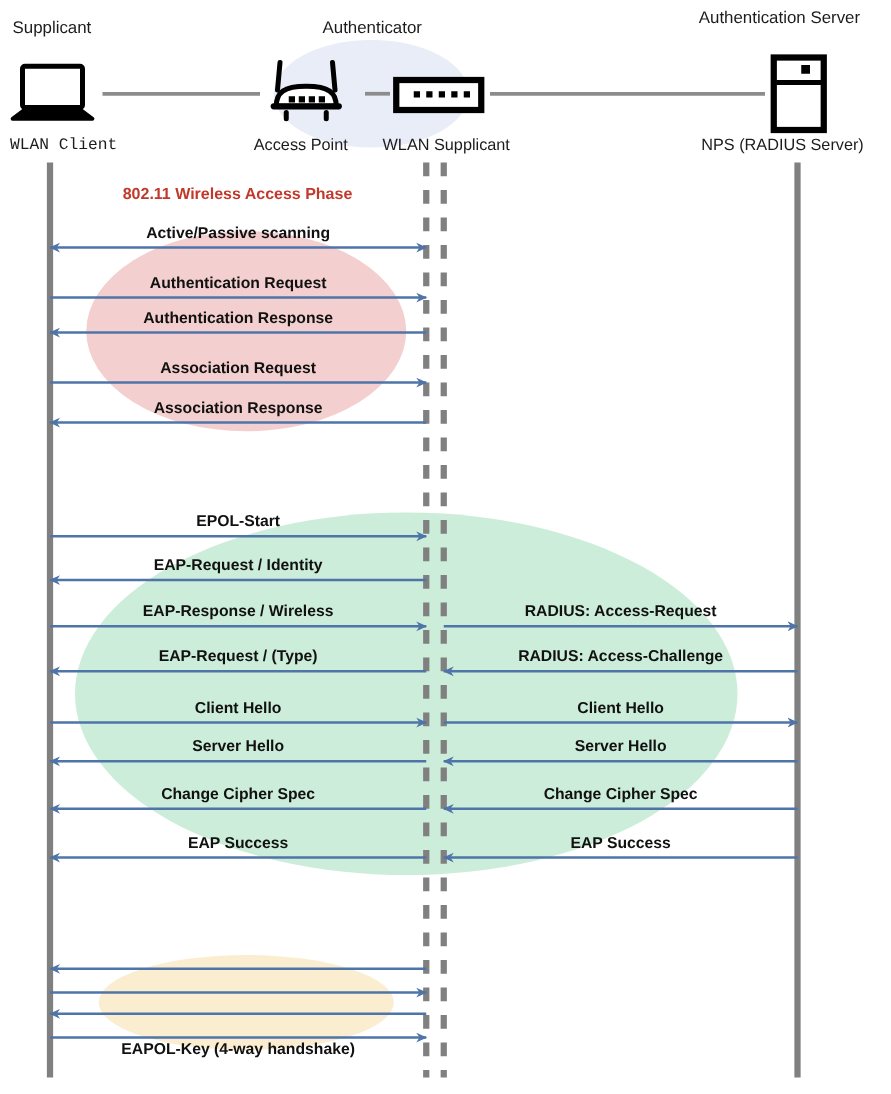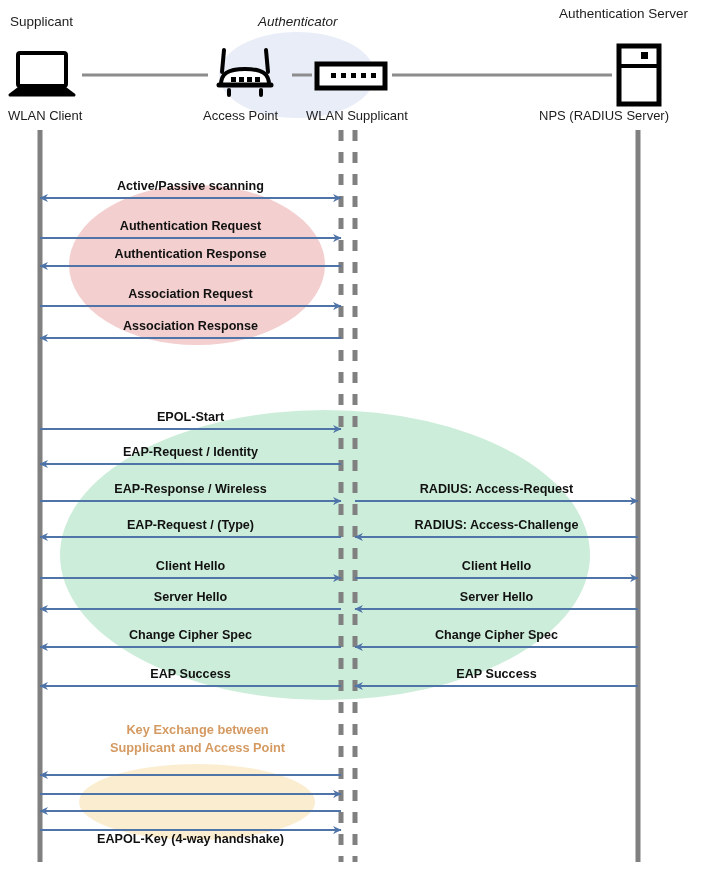--- a/index.html
+++ b/index.html
@@ -115,32 +115,29 @@
         <line x1="355" x2="638" y1="647" y2="647" stroke="#4f74a8" stroke-width="2" marker-start="url(#al)"></line>
         <line x1="355" x2="638" y1="686" y2="686" stroke="#4f74a8" stroke-width="2" marker-start="url(#al)"></line>
         <line x1="40" x2="341" y1="775" y2="775" stroke="#4f74a8" stroke-width="2" marker-start="url(#al)"></line>
         <line x1="40" x2="341" y1="794" y2="794" stroke="#4f74a8" stroke-width="2" marker-end="url(#ar)"></line>
         <line x1="40" x2="341" y1="811" y2="811" stroke="#4f74a8" stroke-width="2" marker-start="url(#al)"></line>
         <line x1="40" x2="341" y1="830" y2="830" stroke="#4f74a8" stroke-width="2" marker-end="url(#ar)"></line>
       </g>
   </svg>
 
   <div class="hdr-top" style="left:10px;top:14px;">Supplicant</div>
-  <div class="hdr-top" style="left:258px;top:14px;font-style:italic;">Authenticator</div>
+  <div class="hdr-top" style="left:258px;top:14px;">Authenticator</div>
   <div class="hdr-top" style="left:559px;top:6px;">Authentication Server</div>
 
-  <div class="hdr-bot" style="left:8px;top:108px;">WLAN Client</div>
+  <div class="hdr-bot" style="left:8px;top:108px;font-family:Liberation Mono, monospace;">WLAN Client</div>
   <div class="hdr-bot" style="left:203px;top:108px;">Access Point</div>
   <div class="hdr-bot" style="left:306px;top:108px;">WLAN Supplicant</div>
-  <div class="hdr-bot" style="left:539px;top:108px;">NPS (RADIUS Server)</div>
+  <div class="hdr-bot" style="left:561px;top:108px;">NPS (RADIUS Server)</div>
 
-  <div class="phase two" style="left:60px;top:721px;width:275px;color:#d49a62;">
-    <span>Key Exchange between</span><br>
-    <span>Supplicant and Access Point</span>
-  </div>
+  <div class="phase" style="left:0;top:147px;width:380px;color:#c0392b;">802.11 Wireless Access Phase</div>
 
   <div id="labels">
       <div class="msg" style="left: 40px; width: 301px; top: 179px;">Active/Passive scanning</div>
       <div class="msg" style="left: 40px; width: 301px; top: 219px;">Authentication Request</div>
       <div class="msg" style="left: 40px; width: 301px; top: 247px;">Authentication Response</div>
       <div class="msg" style="left: 40px; width: 301px; top: 287px;">Association Request</div>
       <div class="msg" style="left: 40px; width: 301px; top: 319px;">Association Response</div>
       <div class="msg" style="left: 40px; width: 301px; top: 410px;">EPOL-Start</div>
       <div class="msg" style="left: 40px; width: 301px; top: 445px;">EAP-Request / Identity</div>
       <div class="msg" style="left: 40px; width: 301px; top: 482px;">EAP-Response / Wireless</div>

